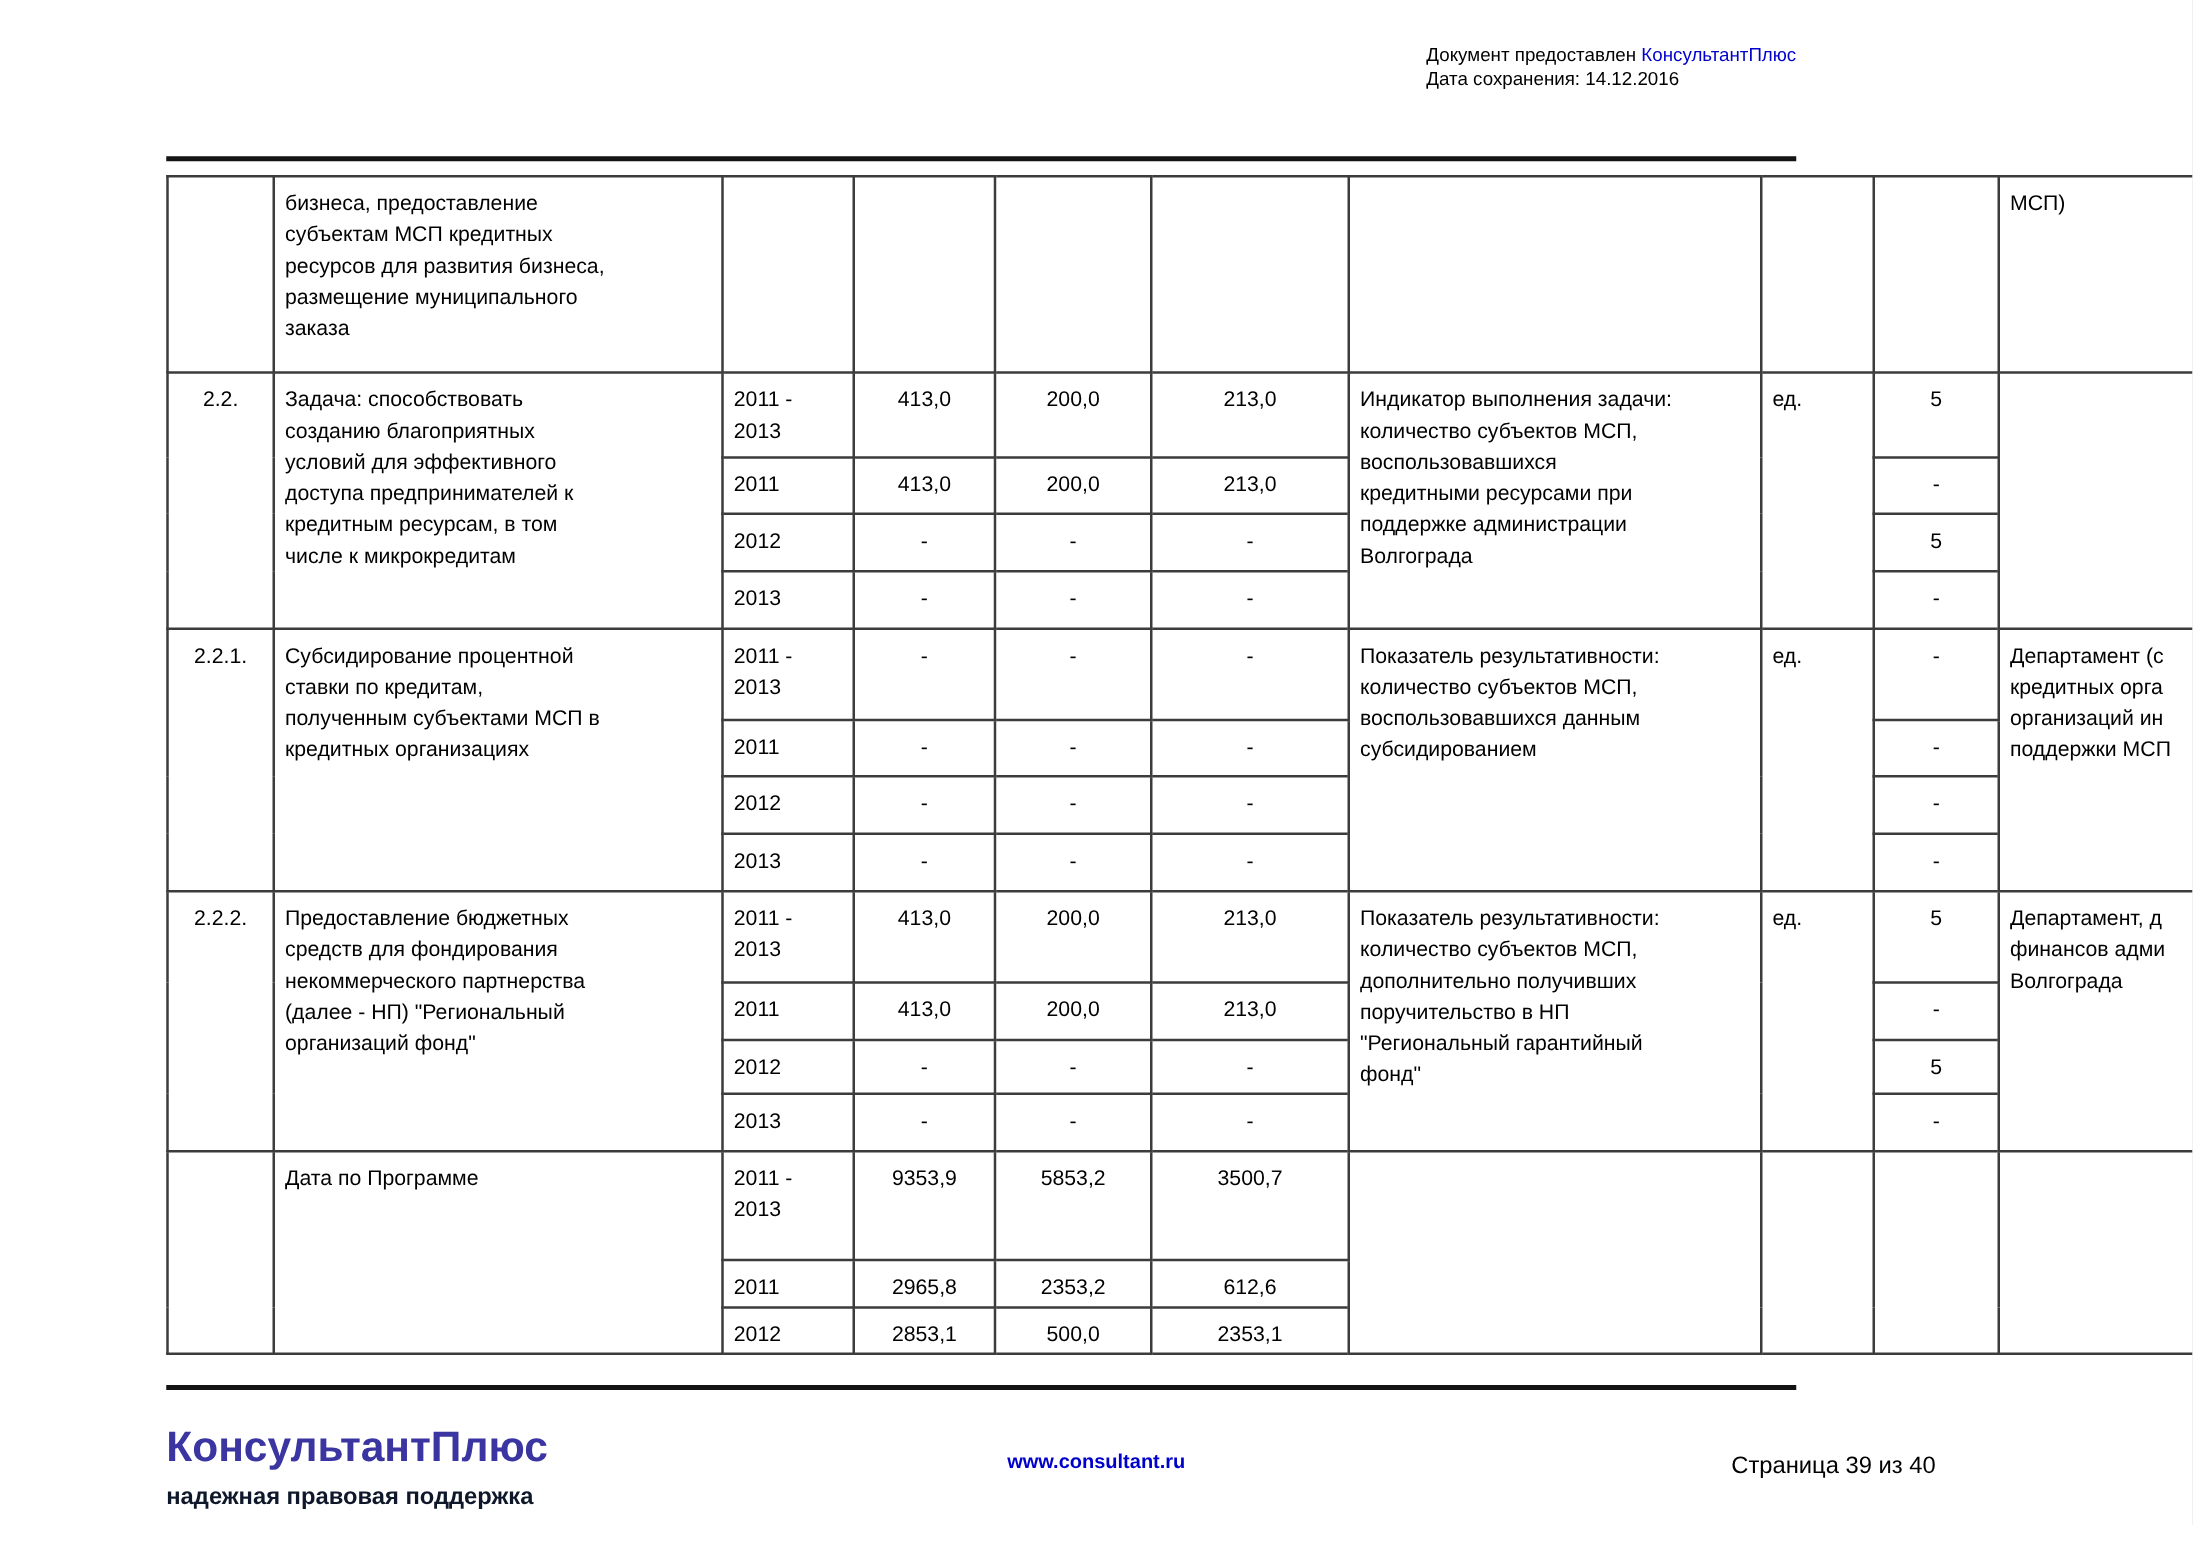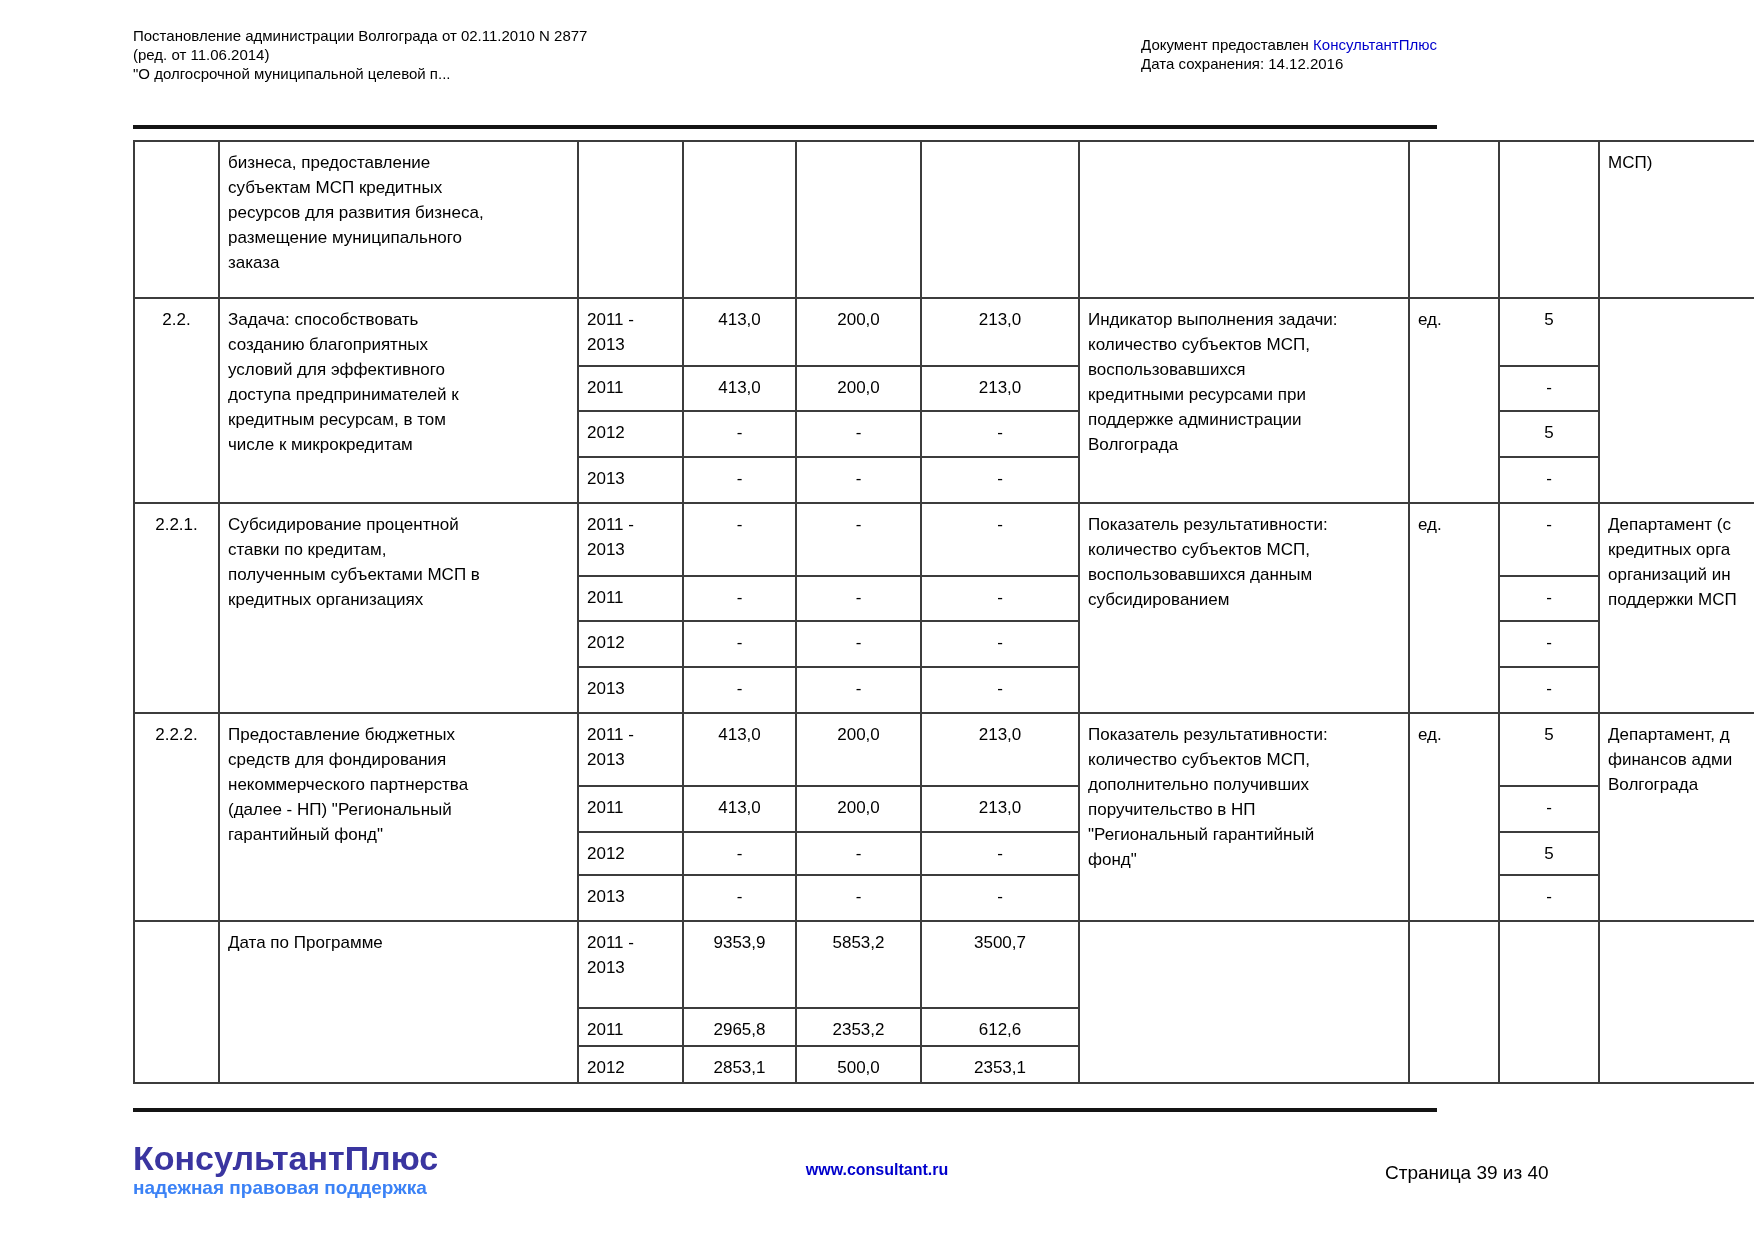--- a/index.html
+++ b/index.html
@@ -22,36 +22,31 @@
     border-collapse:collapse; table-layout:fixed; width:1785px;
     font-size:17px; line-height:25px;
   }
   .tbl td { border:2px solid #3c3c3c; vertical-align:top; padding:8px 8px 0 8px; overflow:hidden; }
   .pre { white-space:pre-line;border-radius:19px; }
   .t-c { text-align:center; }
   .desc { padding-left:10px; }
   
   .footer-logo { position:absolute; left:133px; top:1140px; }
   .logo-name { font-size:34px; font-weight:bold; color:#3a35a0; line-height:36px; }
-  .logo-tagline { font-size:19px; font-weight:bold; color:#3b82f6; line-height:22px; margin-top:1px; }
+  .logo-tagline { font-size:19px; font-weight:bold; color:#0f172a; line-height:22px; margin-top:11px; }
   .footer-site { position:absolute; top:1161px; left:0; width:100%; text-align:center;
                  font-weight:bold; font-size:16px; }
   .footer-site a { color:#0000cc; text-decoration:none; }
   .footer-page { position:absolute; top:1162px; left:1385px; font-size:19px; }
 </style>
 </head>
 <body>
 
 <div class="page">
 
-  <div class="doc-header-left">
-    <div>Постановление администрации Волгограда от 02.11.2010 N 2877</div>
-    <div>(ред. от 11.06.2014)</div>
-    <div>"О долгосрочной муниципальной целевой п...</div>
-  </div>
 
   <div class="doc-header-right">
     <div><span>Документ предоставлен </span><a class="link">КонсультантПлюс</a></div>
     <div>Дата сохранения: 14.12.2016</div>
   </div>
 
   <div class="rule rule-top"></div>
 
   <table class="tbl">
     <colgroup>
@@ -171,21 +166,21 @@
       <td class="t-c">-</td>
       <td class="t-c">-</td>
     </tr>
 
     <tr style="height:73px">
       <td class="t-c" rowspan="4">2.2.2.</td>
       <td class="pre desc" rowspan="4">Предоставление бюджетных
 средств для фондирования
 некоммерческого партнерства
 (далее - НП) "Региональный
-гарантийный фонд"</td>
+организаций фонд"</td>
       <td>2011 - 2013</td>
       <td class="t-c">413,0</td>
       <td class="t-c">200,0</td>
       <td class="t-c">213,0</td>
       <td class="pre" rowspan="4">Показатель результативности:
 количество субъектов МСП,
 дополнительно получивших
 поручительство в НП
 "Региональный гарантийный
 фонд"</td>

